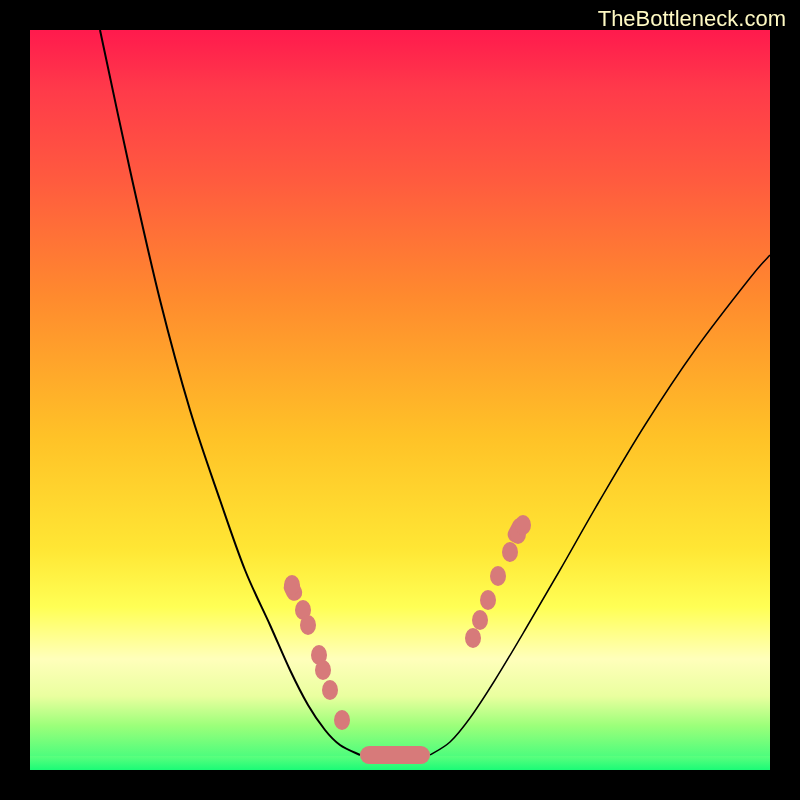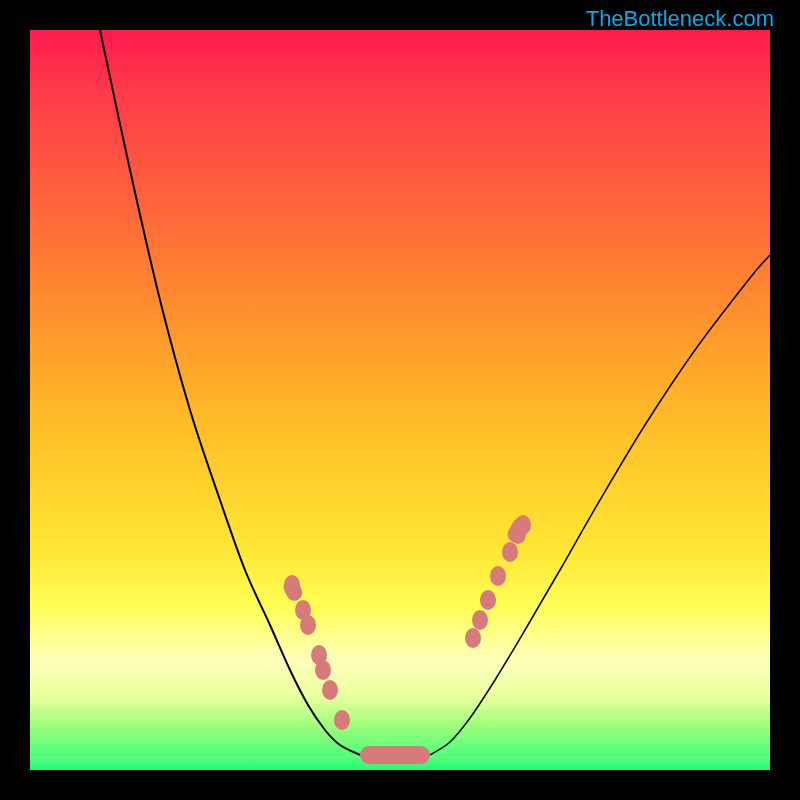--- a/index.html
+++ b/index.html
@@ -12,22 +12,22 @@
   }
   .frame {
     position: relative;
     width: 800px;
     height: 800px;
     background: #000;
   }
   .watermark {
     position: absolute;
     top: 6px;
-    right: 26px;
-    color: #0ea5e9;
+    right: 14px;
+    color: #fef9c3;
     font-size: 22px;
     font-weight: 400;
     z-index: 5;
     user-select: none;
   }
   
   .plot {
     position: absolute;
     left: 30px;
     top: 30px;

